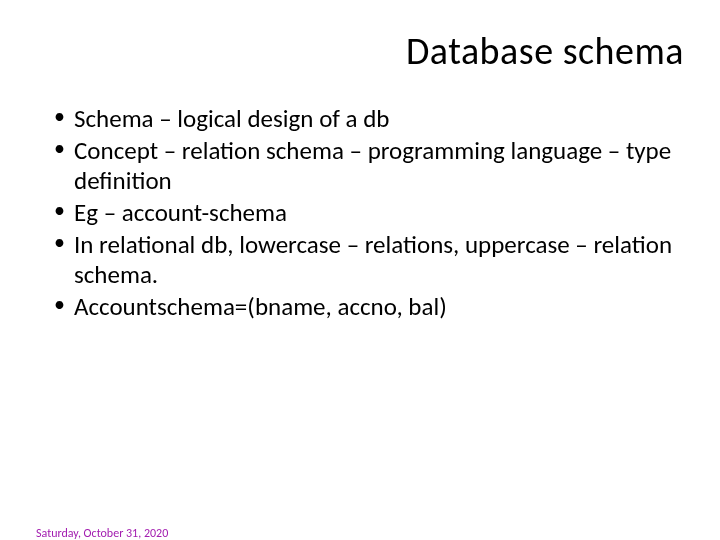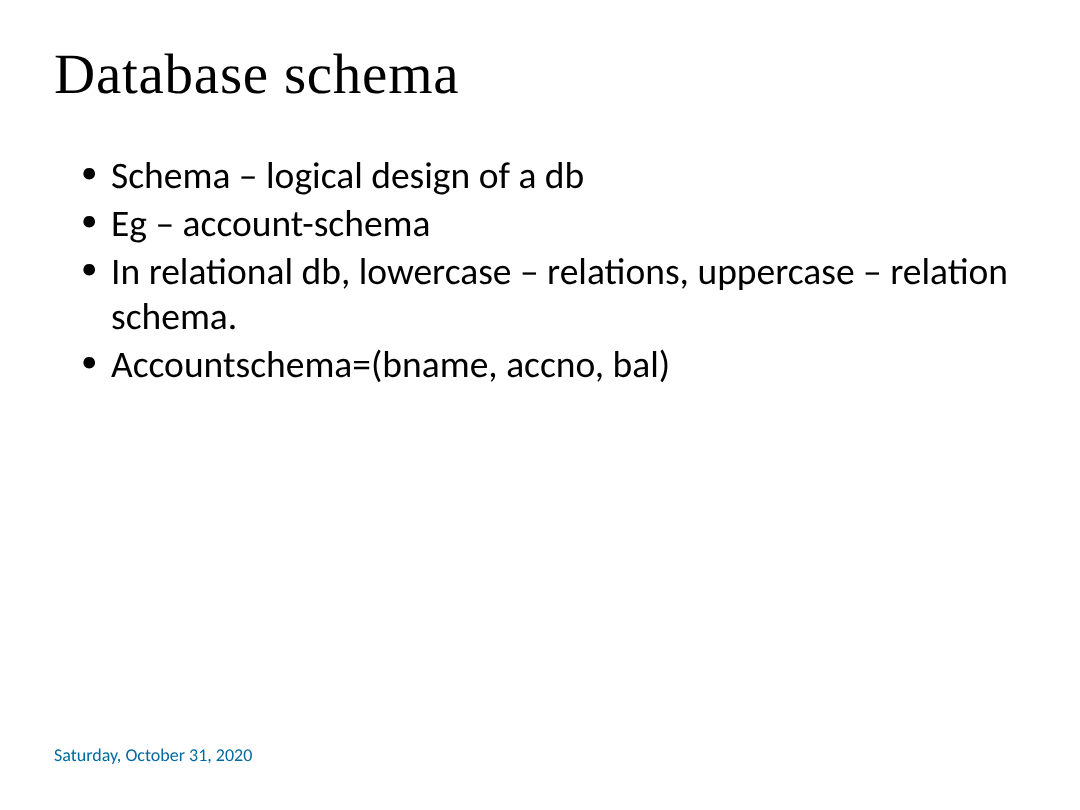--- a/index.html
+++ b/index.html
@@ -6,25 +6,24 @@
   html, body { width: 720px; height: 540px; background: #fff; font-family: Calibri, "Segoe UI", Arial, sans-serif; color: #000; }
   .slide {
     width: 720px;
     height: 540px;
     position: relative;
     padding: 24px 36px 16px 36px;
   }
   .title {
     font-size: 38px;
     font-weight: 400;
-    text-align: left;
+    text-align: right;
     margin-top: 4px;
     margin-bottom: 30px;
     letter-spacing: 0.5px;
-    font-family: Liberation Serif, serif;
   }
   .content {
     padding-left: 18px;
     margin-top: 30px;
   }
   .bullet-list {
     list-style: none;
   }
   .bullet-list li {
     font-size: 25px;
@@ -36,32 +35,33 @@
   .bullet-list li::before {
     content: "•";
     position: absolute;
     left: 0;
     top: 0;
     font-size: 22px;
   }
   .footer-date {
     position: absolute;
     left: 36px;
-    bottom: 29px;
+    bottom: 0;
     font-size: 12px;
-    color: #0369a1;
+    color: #a21caf;
   }
 </style>
 </head>
 <body>
 
 <div class="slide">
   <h1 class="title">Database schema</h1>
   <div class="content">
     <ul class="bullet-list">
       <li>Schema – logical design of a db</li>
+      <li>Concept – relation schema – programming language – type definition</li>
       <li>Eg – account-schema</li>
       <li>In relational db, lowercase – relations, uppercase – relation schema.</li>
       <li>Accountschema=(bname, accno, bal)</li>
     </ul>
   </div>
   <div class="footer-date">Saturday, October 31, 2020</div>
 </div>
 
 </body></html>

